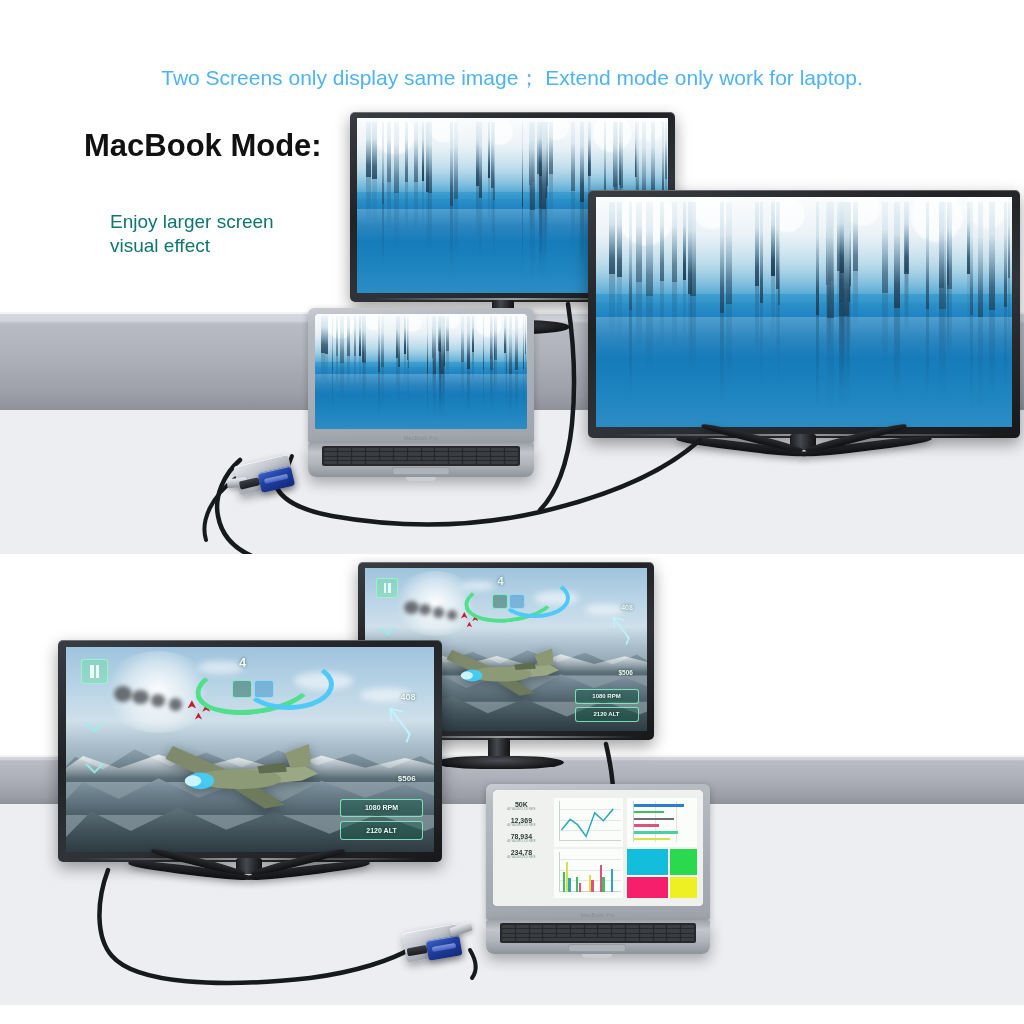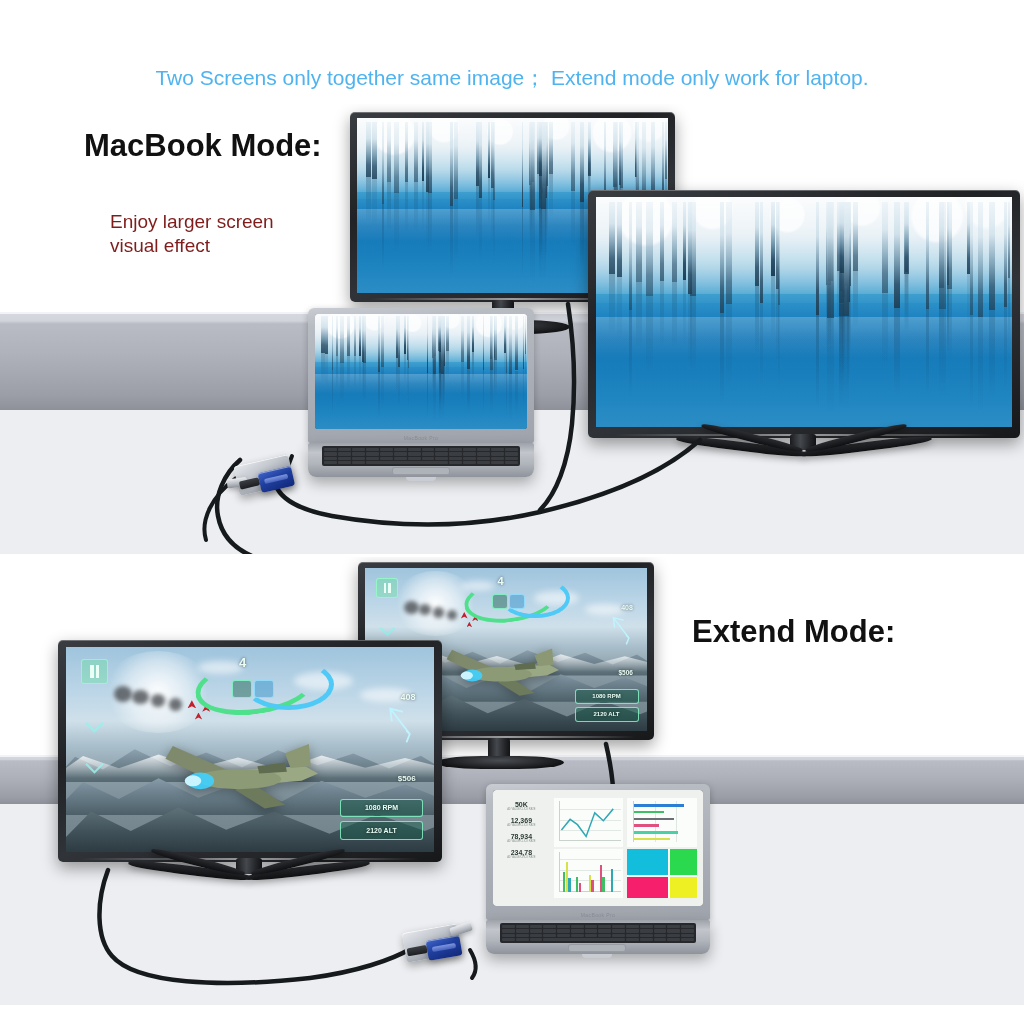--- a/index.html
+++ b/index.html
@@ -153,29 +153,29 @@
   .ad-usb{position:absolute;border-radius:2px;
     background:linear-gradient(180deg,#e9ebee,#b9bdc4 55%,#8d9199);box-shadow:0 2px 5px rgba(0,0,0,.25);}
   .ad-dark{position:absolute;border-radius:2px;background:linear-gradient(180deg,#3b3e43,#1b1d20);}
 
   
   .cable{position:absolute;overflow:visible;pointer-events:none;}
   .cable path{fill:none;stroke:#171a1d;stroke-linecap:round;}
 
   
   .mode-title{position:absolute;font-weight:bold;color:#111;white-space:nowrap;}
-  .mode-sub{position:absolute;color:#7f1d1d;line-height:1.28;}
+  .mode-sub{position:absolute;color:#0f766e;line-height:1.28;}
 </style>
 </head>
 <body>
 
 <div id="stage">
 
   <div class="header">
-    <div class="subtitle">Two Screens only together same image； Extend mode only work for laptop.</div>
+    <div class="subtitle">Two Screens only display same image； Extend mode only work for laptop.</div>
   </div>
 
   <div class="panel" id="panel-mirror">
 
     <div class="floor" style="top:0;height:452px;background:#ffffff;"></div>
     <div class="floor" style="top:306px;height:146px;"></div>
     <div class="deskband" style="top:208px;height:98px;"></div>
 
     <div class="tv" id="tv-mirror-back" style="left:350px;top:8px;width:325px;height:190px;">
       <div class="bezel">
@@ -848,16 +848,15 @@
       <div class="notch" style="left:96px;top:170px;width:30px;height:4px;"></div>
     </div>
 
     <div class="adapter" style="left:404px;top:372px;width:56px;height:30px;transform:rotate(-10deg);">
       <div class="ad-body"></div>
       <div class="ad-vga" style="left:22px;top:12px;width:34px;height:20px;"></div>
       <div class="ad-usb" style="left:48px;top:2px;width:22px;height:9px;transform:rotate(-8deg);"></div>
       <div class="ad-dark" style="left:2px;top:16px;width:20px;height:8px;"></div>
     </div>
 
-    <div class="mode-title" style="left:692px;top:58px;font-size:31px;">Extend Mode:</div>
   </div>
 
 </div>
 
 </body></html>

